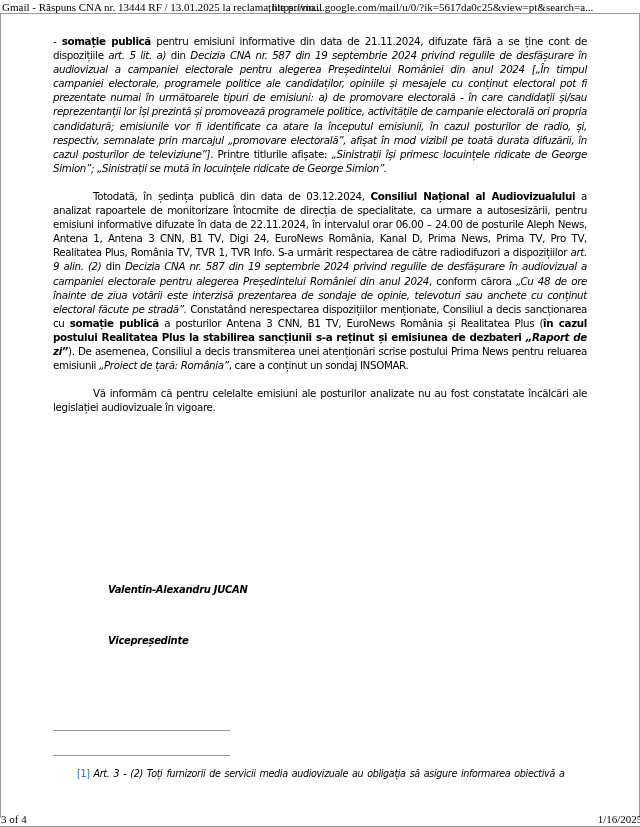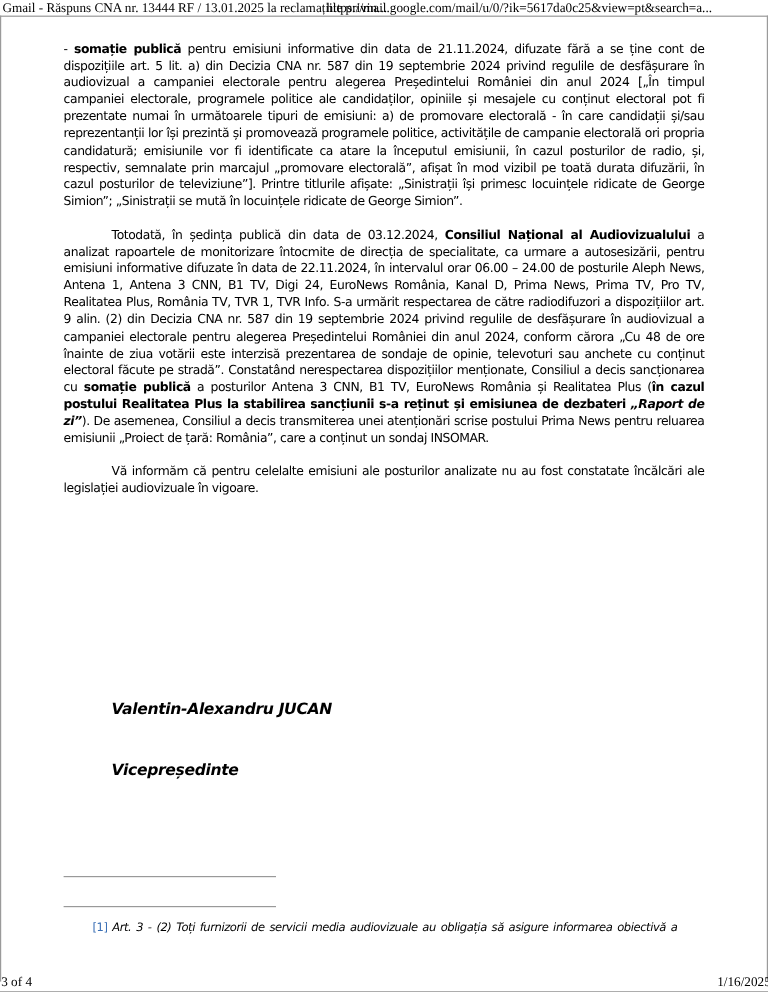--- a/index.html
+++ b/index.html
@@ -71,29 +71,29 @@
       letter-spacing: -0.35px;
     }
     .content p {
       margin: 0;
       text-align: justify;
     }
     .p-quotes { margin-bottom: 9px !important; font-style: italic; }
     .p-somatie { margin-bottom: 14px !important; }
     .p-totodata { text-indent: 40px; margin-bottom: 14px !important; }
     .p-informam { text-indent: 40px; }
-    .it { }
+    .it { font-style: italic; }
     .b { font-weight: bold; }
     .bi { font-weight: bold; font-style: italic; }
 
     .signature {
       position: absolute;
-      left: 93px;
+      left: 108px;
       font-family: "DejaVu Sans", sans-serif;
-      font-size: 13px;
+      font-size: 10px;
       font-weight: bold;
       font-style: italic;
       letter-spacing: -0.3px;
     }
     .sig-name { top: 584px; }
     .sig-role { top: 635px; text-align: right; }
 
     .fn-rule {
       position: absolute;
       left: 53px;

